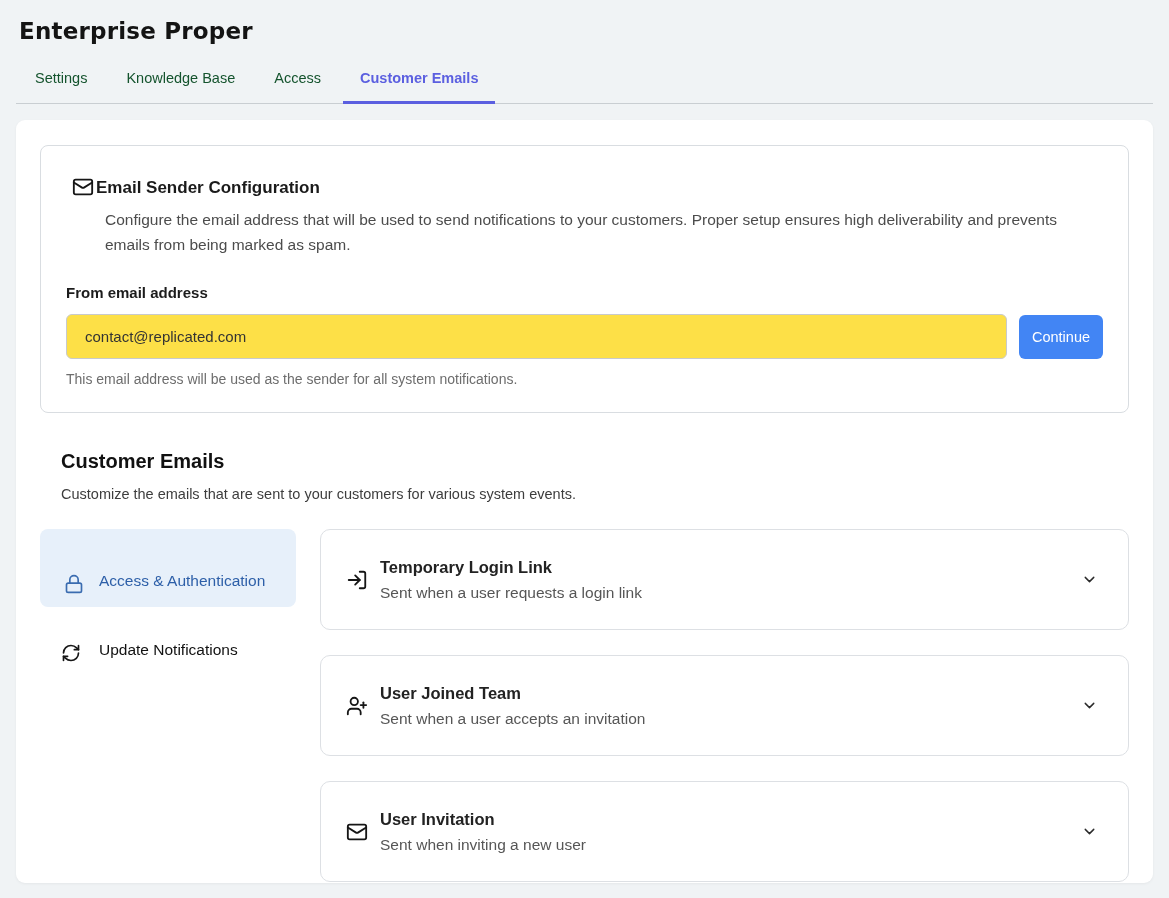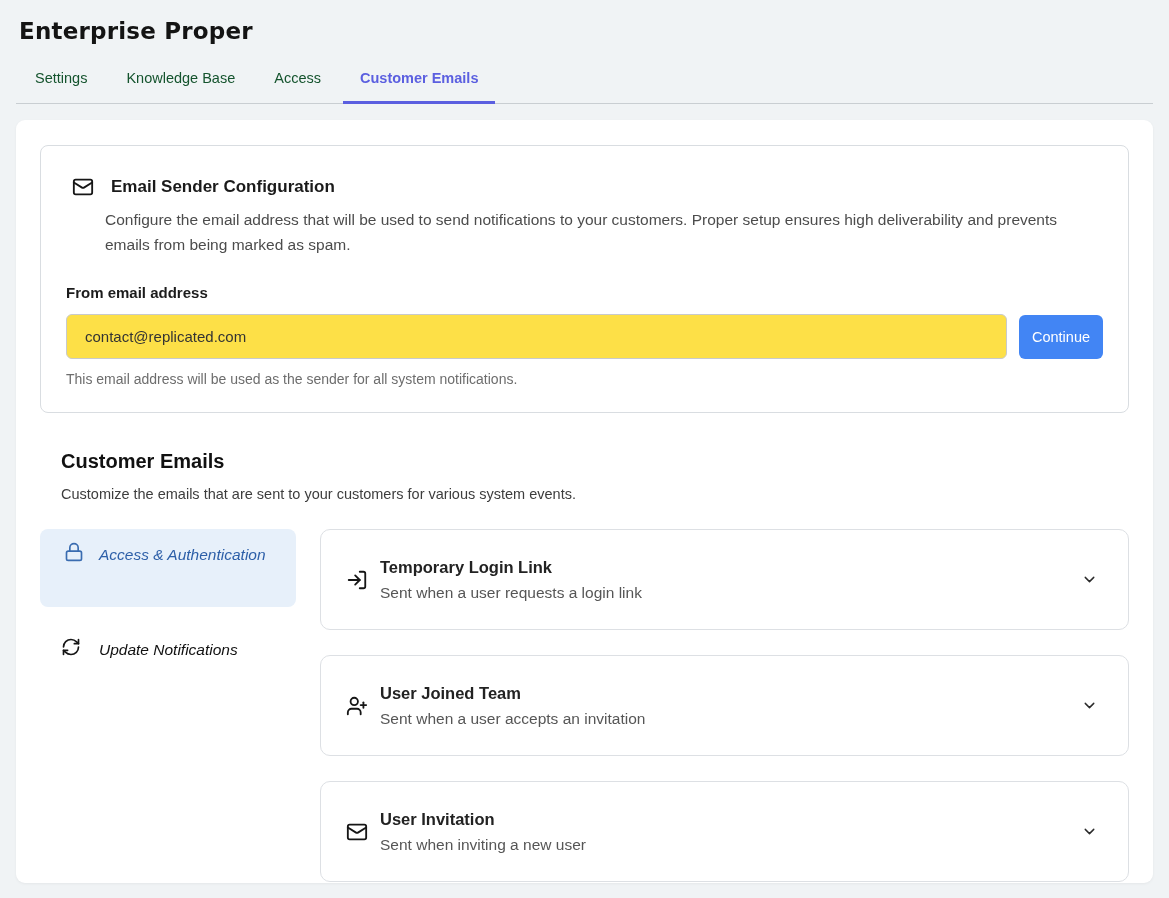--- a/index.html
+++ b/index.html
@@ -46,21 +46,21 @@
     padding: 25px 24px 20px 24px;
     box-shadow: 0 1px 3px rgba(0,0,0,0.05);
     height: 763px;
   }
   
   .sender-card {
     border: 1px solid #d9dde1;
     border-radius: 8px;
     padding: 30px 25px 25px 25px;
   }
-  .sender-head { display: flex; align-items: flex-start; gap: 17px; padding-left: 6px; }
+  .sender-head { display: flex; align-items: center; gap: 2px; padding-left: 6px; }
   .sender-head svg { width: 22px; height: 22px; color: #161616; flex-shrink: 0; margin-top: 0; }
   .sender-title { font-size: 17px; font-weight: 700; color: #1a1a1a; padding-top: 1px; }
   .sender-desc {
     margin: 9px 0 0 39px;
     font-size: 15.5px;
     line-height: 25px;
     color: #4c4c4c;
     max-width: 978px;
   }
   .from-label { margin-top: 27px; font-size: 15px; font-weight: 700; color: #1c1c1c; }
@@ -91,30 +91,29 @@
   }
   .helper-text { margin-top: 12px; font-size: 14px; color: #6d6d6d; }
   
   .section-head { margin: 37px 0 0 21px; }
   .section-title { font-size: 20px; font-weight: 700; color: #111; }
   .section-desc { margin-top: 13px; font-size: 14.5px; color: #3d3d3d; }
   .content-grid { display: flex; gap: 24px; margin-top: 27px; }
   .categories { width: 256px; flex-shrink: 0; }
   .cat-item {
     display: flex;
-    align-items: flex-start;
+    align-items: flex-end;
     gap: 15px;
     border-radius: 8px;
     padding: 13px 16px 13px 24px;
     font-size: 15.5px;
     line-height: 26px;
     font-weight: 500;
     color: #111;
     cursor: pointer;
-    font-style: italic;
   }
   .cat-item svg { width: 20px; height: 20px; flex-shrink: 0; }
   .cat-item.active {
     background: var(--sidebar-active-bg, #e7f0fa);
     color: var(--sidebar-active-text, #2d5fa8);
     min-height: 78px;
   }
   .cat-item.active svg { color: #3a6cb0; }
   .cat-item.plain { margin-top: 17px; padding-left: 21px; gap: 18px; }
   .cat-item.plain svg { color: #161616; }

